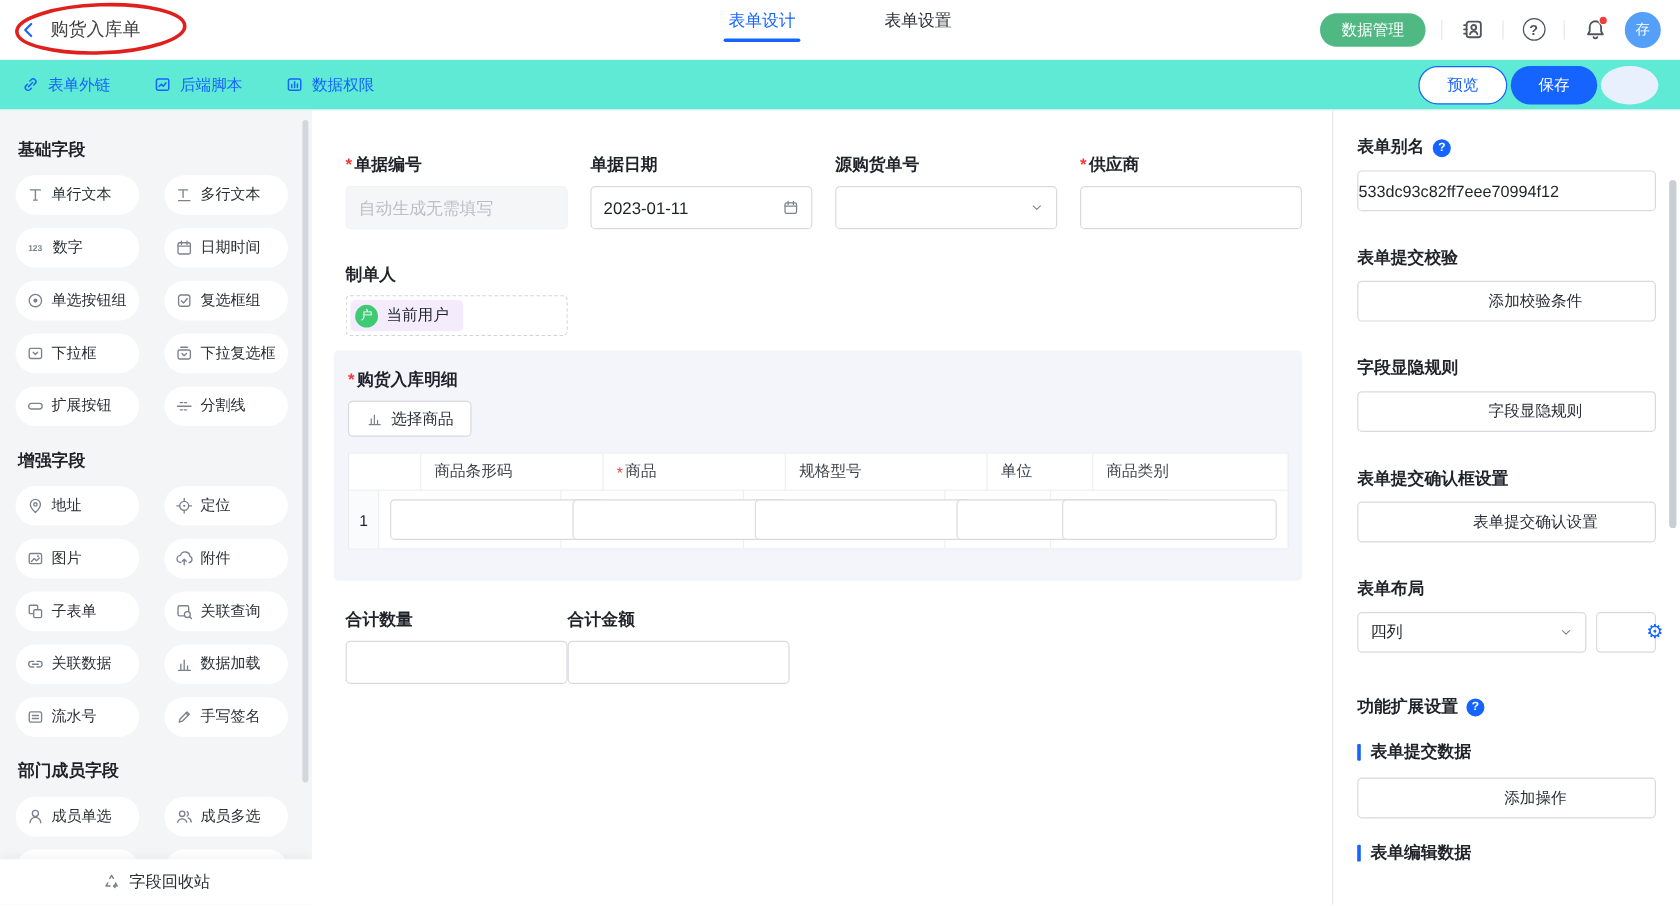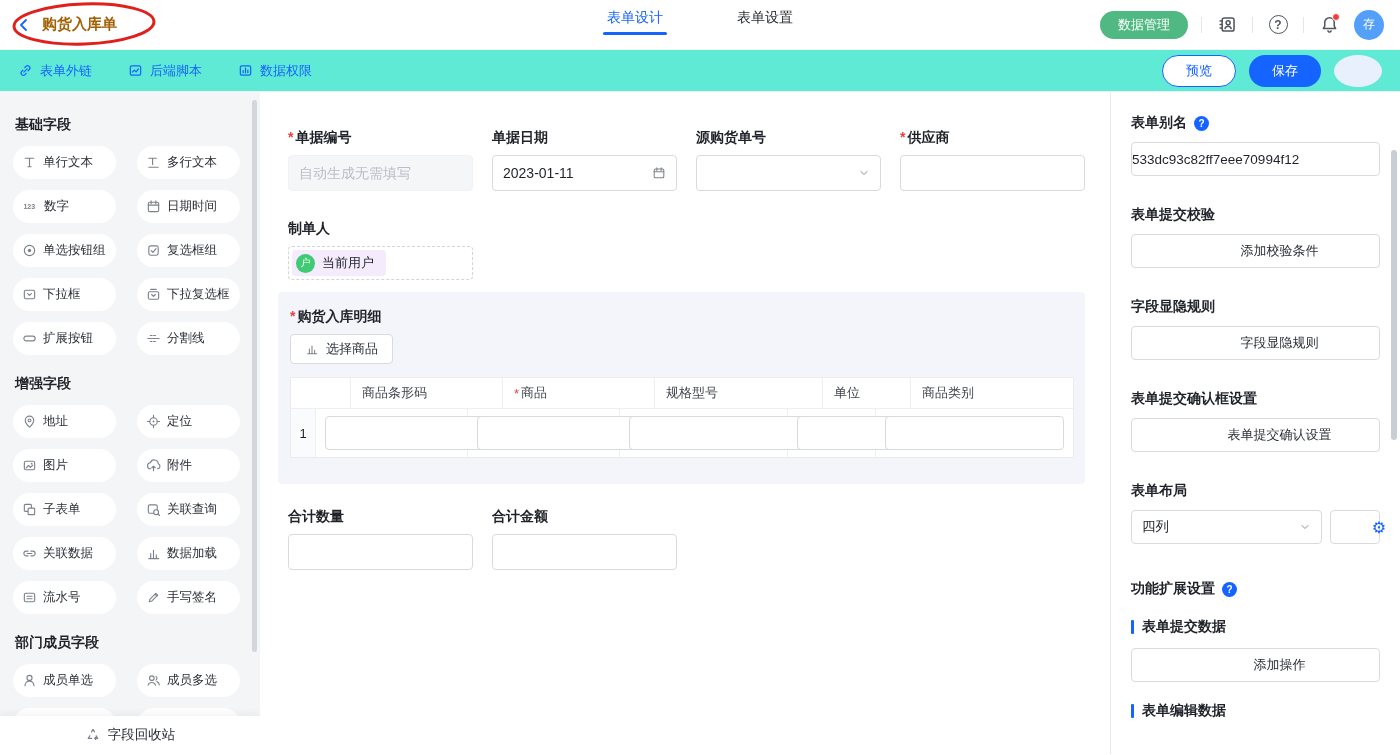--- a/index.html
+++ b/index.html
@@ -2,38 +2,38 @@
 <html><head>
 <meta charset="utf-8">
 <style>
   * { box-sizing:border-box; margin:0; padding:0; font-family:"Liberation Sans","DejaVu Sans",sans-serif; }
   html,body { width:1400px; height:755px; background:#fff; overflow:hidden; }
   button { cursor:pointer;padding-left:48px; }
 
   
   .header { height:50px; display:flex; align-items:center; padding:0 16px; position:relative; border-bottom:1px solid #f0f2f5; background:#fff; }
   .hdr-left { display:flex; align-items:center; gap:10px; }
-  .hdr-title { font-size:15px; font-weight:bold; color:#a16207; }
+  .hdr-title { font-size:15px; font-weight:normal; color:#404040; }
   .annotation { position:absolute; left:0; top:0; pointer-events:none; }
   .hdr-tabs { position:absolute; left:50%; transform:translateX(-50%); top:0; height:35px; display:flex; gap:66px; }
   .hdr-tab { display:flex; align-items:center; height:100%; position:relative; font-size:14px; color:#2a2f36; cursor:pointer; padding:0 4px; }
   .hdr-tab.active { color:#1664ff; }
   .hdr-tab.active::after { content:""; position:absolute; left:0; right:0; bottom:0; height:3px; background:#1664ff; border-radius:2px; }
   .hdr-right { margin-left:auto; display:flex; align-items:center; gap:13px; }
   .green-btn { background:#50b983; color:#fff; border:none; border-radius:16px; height:28px; padding:0 18px; font-size:13px; display:flex; align-items:center; }
   .divider-v { width:1px; height:16px; background:#e4e6ea; }
   .hicon { width:24px; height:24px; display:flex; align-items:center; justify-content:center; position:relative; cursor:pointer; }
   .q-circle { width:19px; height:19px; border:1.5px solid #51565d; border-radius:50%; display:flex; align-items:center; justify-content:center; font-size:12px; font-weight:bold; color:#51565d; }
   .bell-dot { position:absolute; right:1px; top:0; width:8px; height:8px; background:#f03d3d; border:1.5px solid #fff; border-radius:50%; }
   .avatar { width:30px; height:30px; border-radius:50%; background:#54a0f8; color:#fff; font-size:12px; display:flex; align-items:center; justify-content:center; cursor:pointer; }
 
   
   .toolbar { height:42px; display:flex; align-items:center; padding:0 18px; border-bottom:1px solid #eceef2; background:#5eead4; }
   .tb-link { display:flex; align-items:center; gap:7px; color:#1664ff; font-size:13px; margin-right:36px; cursor:pointer; }
-  .tb-right { margin-left:auto; display:flex; align-items:center; gap:13px; }
+  .tb-right { margin-left:auto; display:flex; align-items:center; gap:3px; }
   .btn-preview { height:32px; padding:0 23px; border:1px solid #1664ff; color:#1664ff; background:#fff; border-radius:16px; font-size:13px; }
   .btn-save { height:32px; padding:0 23px; background:#1664ff; color:#fff; border:none; border-radius:16px; font-size:13px; }
   .btn-share { width:32px; height:32px; border-radius:50%; background:#e9f0fd; border:none; display:flex; align-items:center; justify-content:center; }
 
   
   .body { display:flex; height:662px; position:relative; }
 
   
   .sidebar { width:260px; background:#f4f5f7; padding:12px 14px 0 13px; position:relative; overflow:hidden; flex:none; }
   .sb-title { font-size:14px; font-weight:bold; color:#1f2329; margin:12px 0 12px 2px; }
@@ -61,21 +61,21 @@
   .btn-select { margin-top:9px; height:30px; background:#fff; border:1px solid #d8dade; border-radius:4px; display:flex; align-items:center; gap:7px; padding:0 14px; font-size:13px; color:#2a2f36; }
   .dtable { margin-top:13px; background:#fff; border:1px solid #e9ebef; }
   .dt-row { display:flex; }
   .dt-cell { border-right:1px solid #edeff2; display:flex; align-items:center; }
   .dt-head .dt-cell { height:31px; font-size:13px; color:#41464e; padding-left:11px; border-bottom:1px solid #edeff2; }
   .dt-body .dt-cell { height:48px; }
   .c0 { width:60px; justify-content:center; padding-left:0 !important; }
   .c1 { width:152px; } .c2 { width:152px; } .c3 { width:168px; } .c4 { width:88px; } .c5 { flex:1; border-right:none; }
   .rowno { background:#fafbfc; font-size:13px; color:#1f2329; }
   .cell-input { flex:1; height:34px; margin:7px 9px; border:1px solid #d8dade; border-radius:4px; background:#fff; }
-  .totals { margin-top:23px; display:flex; gap:19px; }
+  .totals { margin-top:23px; display:flex; }
 
   
   .panel { width:290px; flex:none; border-left:1px solid #e7e9ee; background:#fff; padding:0 20px; position:relative; }
   .p-tabs { display:flex; height:48px; margin:0 -20px; border-bottom:1px solid #e9ebef; }
   .p-tab { flex:1; display:flex; align-items:center; justify-content:center; font-size:14px; color:#51565d; position:relative; cursor:pointer; }
   .p-tab.active { color:#1664ff; font-weight:bold; }
   .p-tab.active::after { content:""; position:absolute; bottom:0; left:50%; transform:translateX(-50%); width:72px; height:3px; background:#1664ff; border-radius:2px; }
   .p-label { margin-top:30px; font-size:14px; font-weight:bold; color:#1f2329; display:flex; align-items:center; gap:7px; }
   .p-label.first { margin-top:22px; }
   .help-ic { width:15px; height:15px; border-radius:50%; background:#1664ff; color:#fff; font-size:10px; font-weight:bold; display:inline-flex; align-items:center; justify-content:center; }

